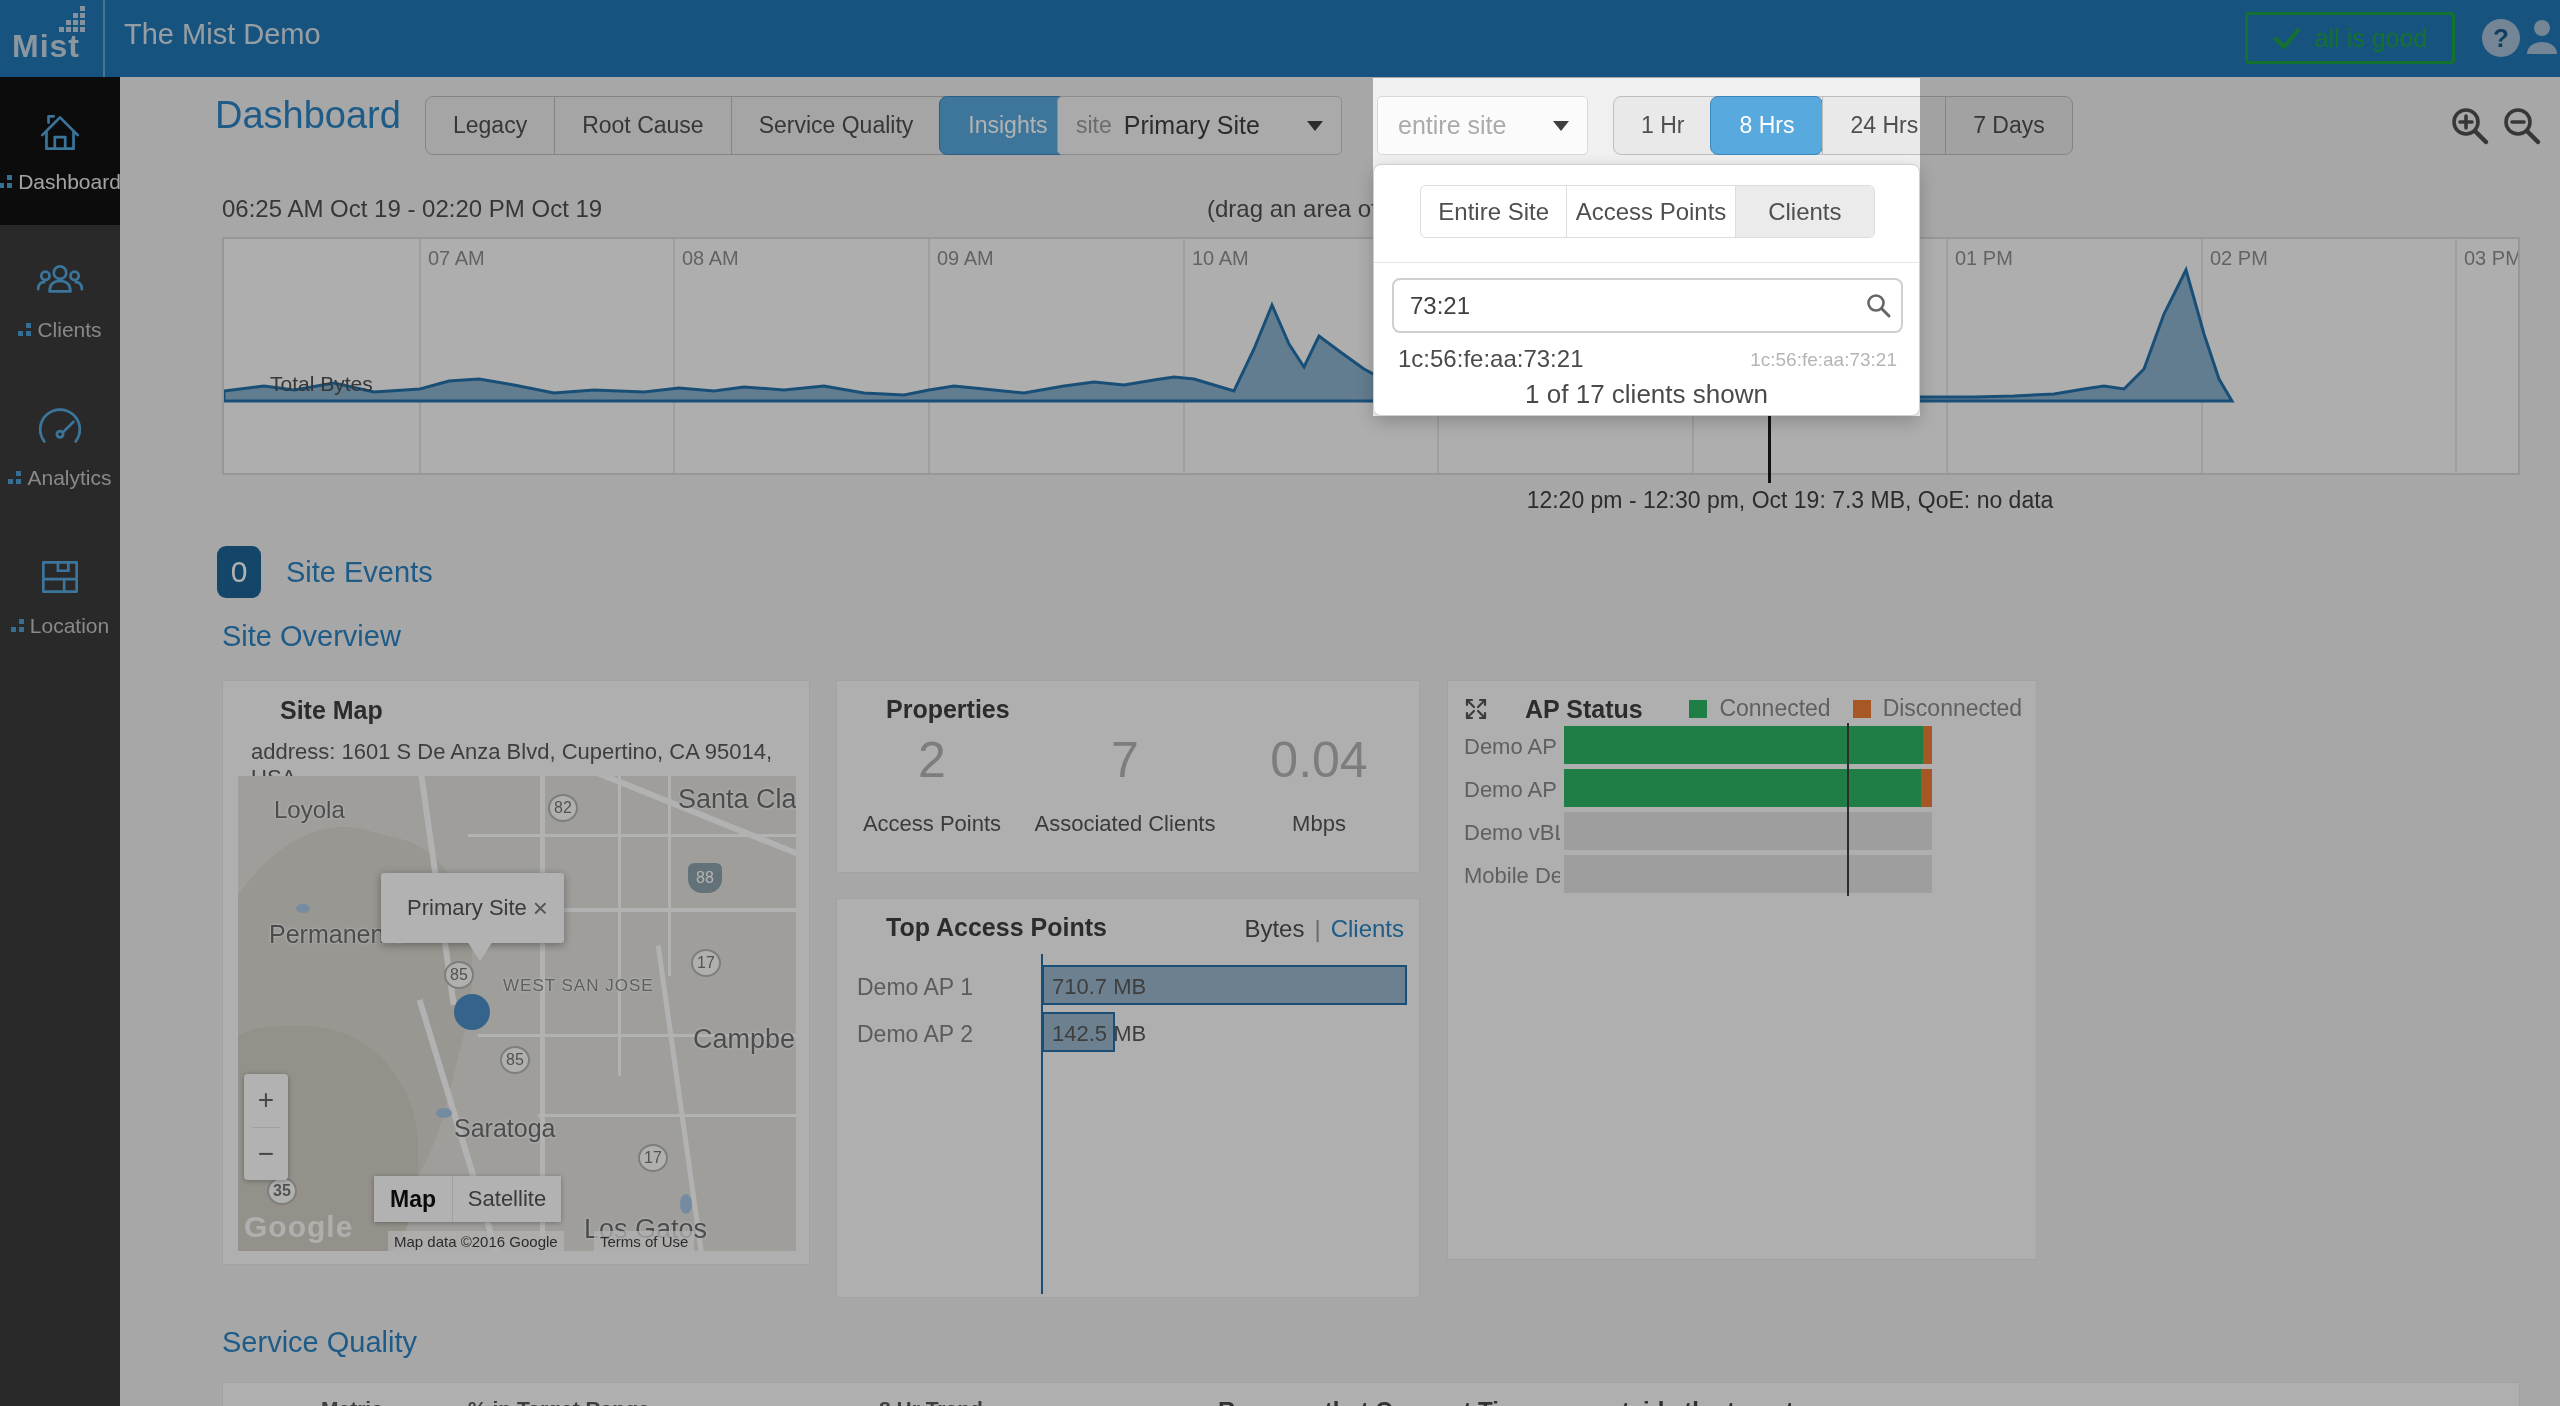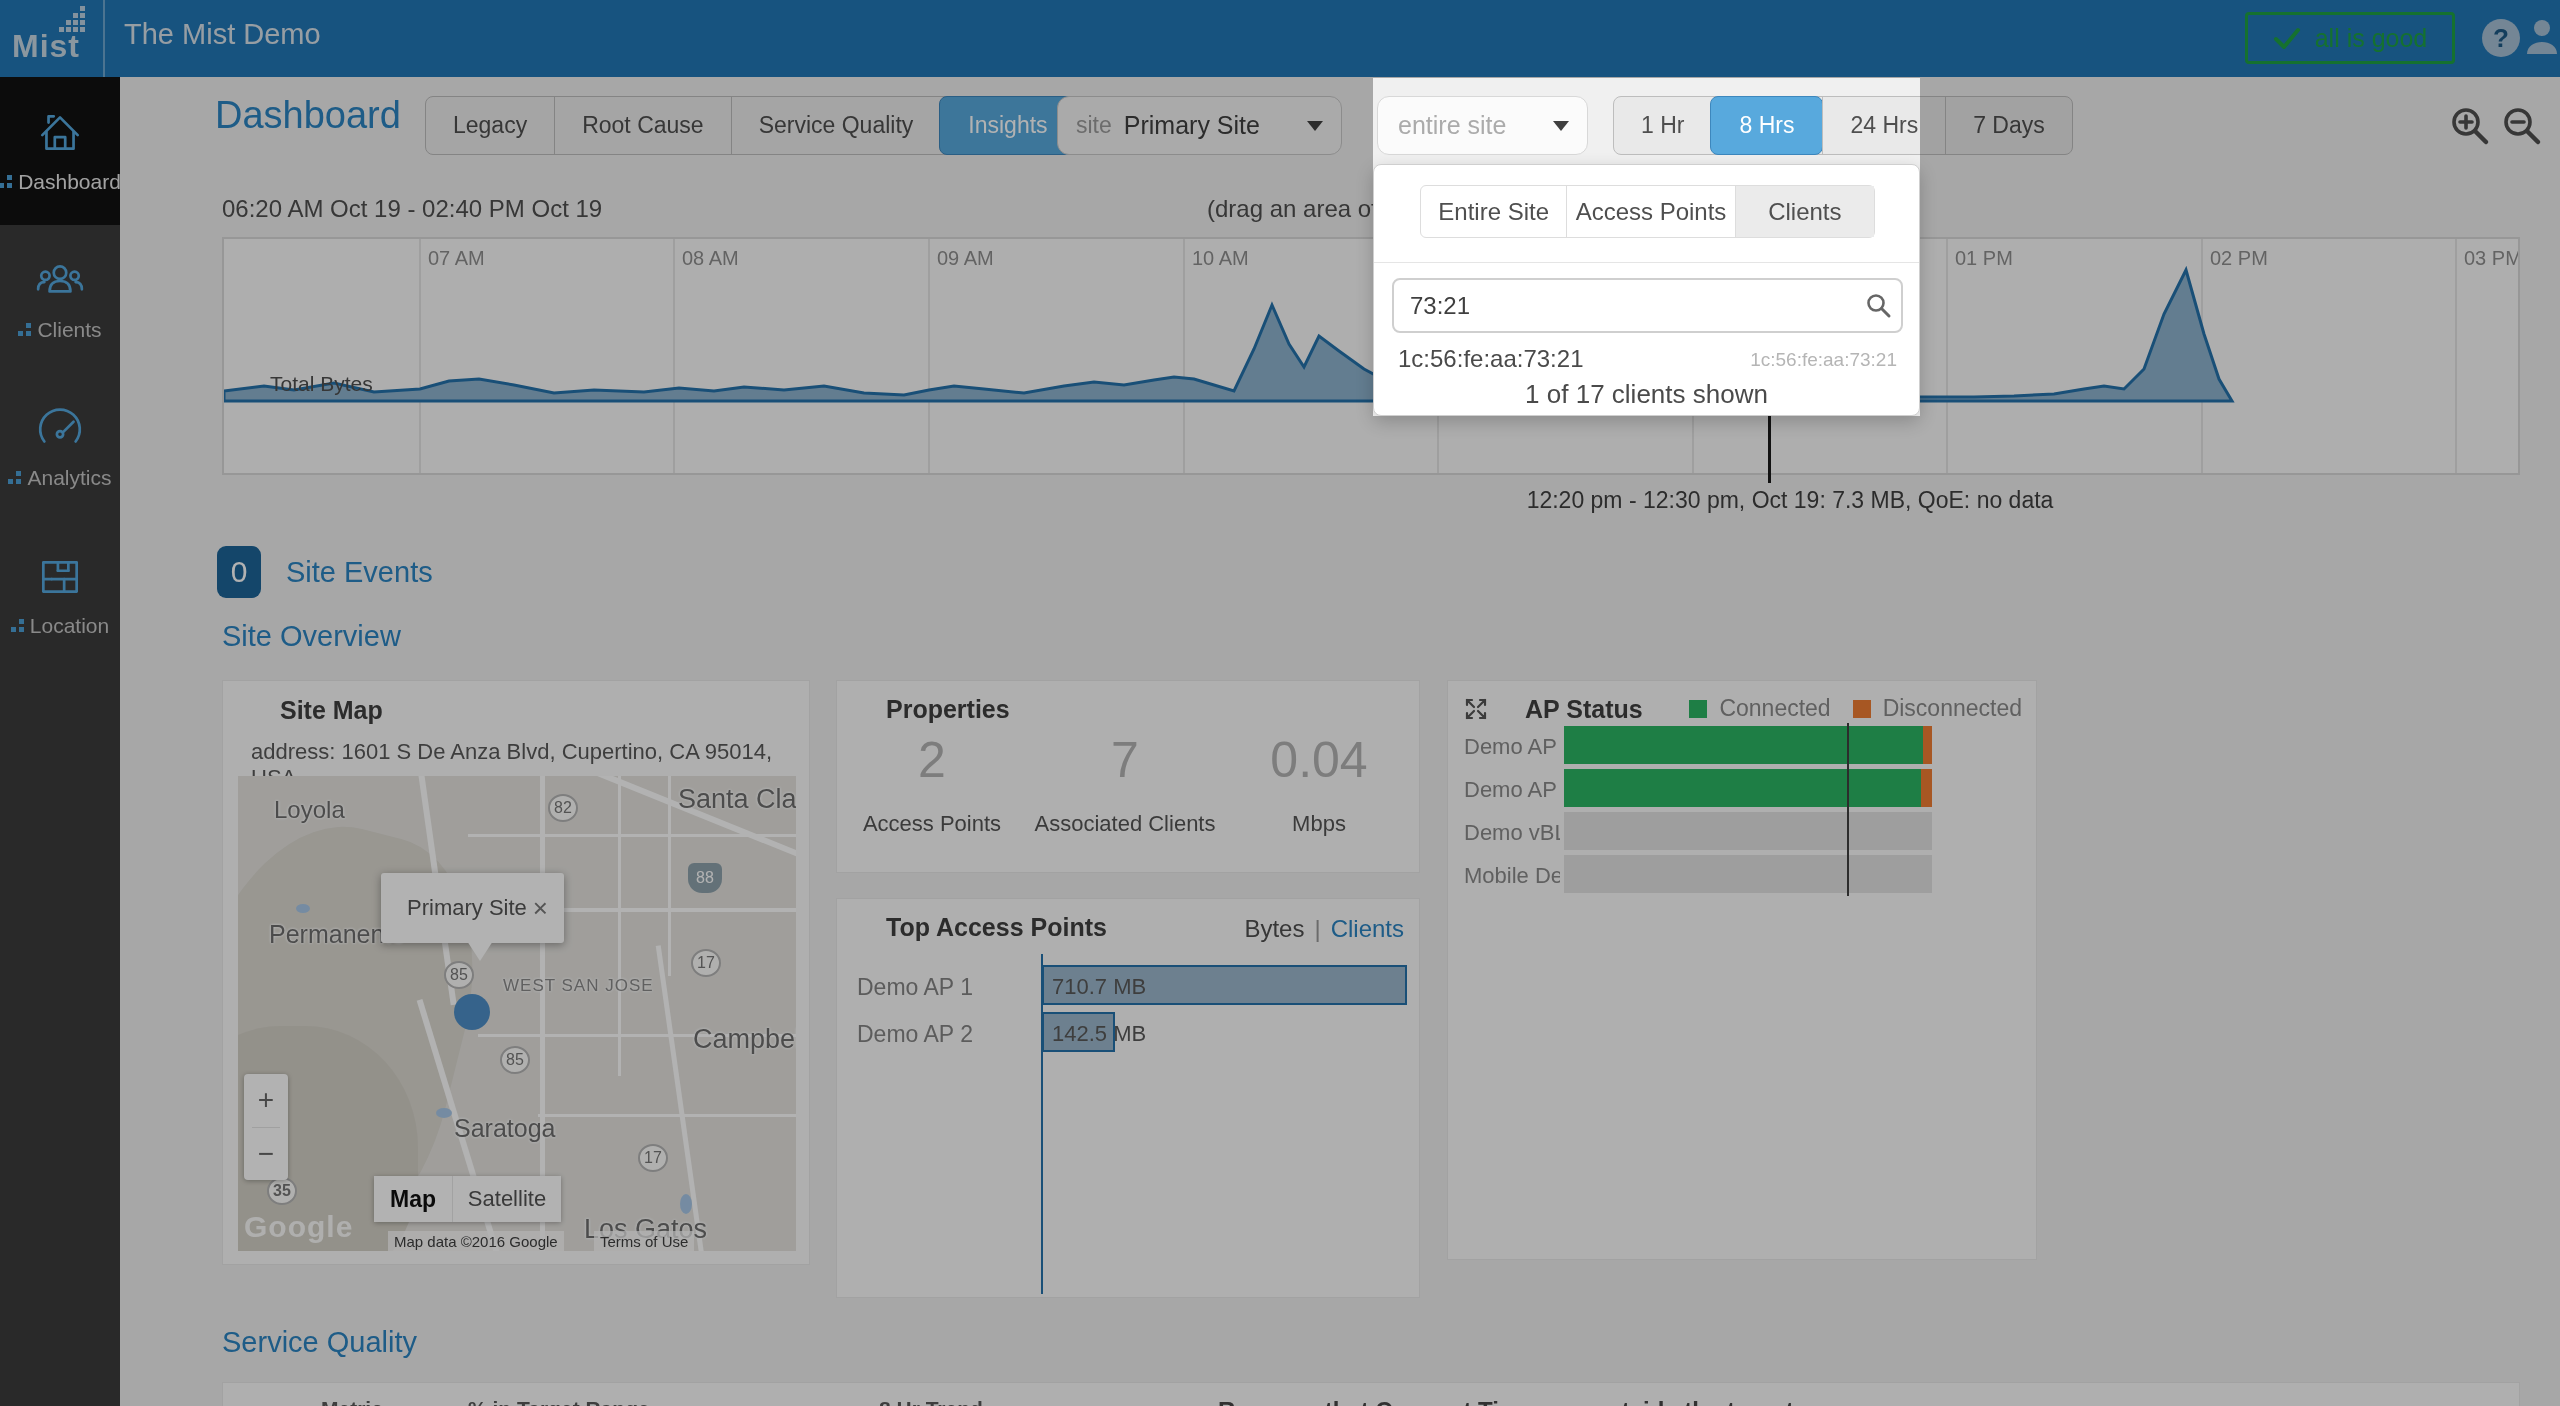--- a/index.html
+++ b/index.html
@@ -25,21 +25,21 @@
   .nav-item.active .nav-label{color:#e8e8e8;}
   .nav-ico{width:50px;height:50px;}
   .nav-ico path,.nav-ico circle,.nav-ico ellipse,.nav-ico rect,.nav-ico line{stroke:#55a8de;stroke-width:2.6;fill:none;stroke-linecap:round;stroke-linejoin:round;}
 
   
   .page-title{position:absolute;left:215px;top:94px;font-size:38px;color:#2b84c2;}
   .btn-group{position:absolute;display:flex;border:1px solid #bdbdbd;border-radius:8px;background:#ededed;overflow:visible;height:59px;box-sizing:border-box;}
   .btn-group .gbtn{display:flex;align-items:center;padding:0 27px;font-size:23px;color:#4f4f4f;border-left:1px solid #bdbdbd;cursor:pointer;white-space:nowrap;}
   .btn-group .gbtn:first-child{border-left:none;}
   .btn-group .gbtn.active{background:#58a9dd;color:#fff;border:1px solid #3d87bd;border-radius:8px;margin:-1px;padding:0 28px;}
-  .select-btn{position:absolute;height:59px;border-radius:12px;box-sizing:border-box;display:flex;align-items:center;cursor:pointer;}
+  .select-btn{position:absolute;height:59px;border-radius:5px;box-sizing:border-box;display:flex;align-items:center;cursor:pointer;}
   .caret{width:0;height:0;border-left:8px solid transparent;border-right:8px solid transparent;border-top:10px solid #3f3f3f;margin-left:auto;margin-right:18px;}
   .zoom-ico{position:absolute;top:104px;width:44px;height:44px;cursor:pointer;}
 
   
   .chart-range{position:absolute;left:222px;top:195px;font-size:24px;color:#4f4f4f;}
   .chart-hint{position:absolute;left:1207px;top:195px;font-size:24px;color:#4f4f4f;white-space:nowrap;}
   .chart-box{position:absolute;left:222px;top:237px;width:2298px;height:238px;background:#fafafa;border:2px solid #d8d8d8;box-sizing:border-box;}
   .chart-box svg{position:absolute;left:0;top:0;}
   .gridline{stroke:#dcdcdc;stroke-width:1.5;}
   .tick{font-size:20px;fill:#8f8f8f;}
@@ -271,21 +271,21 @@
     <line x1="27" y1="27" x2="38" y2="38" stroke="#4f4f4f" stroke-width="4.5" stroke-linecap="round"></line>
     <line x1="12" y1="18" x2="24" y2="18" stroke="#4f4f4f" stroke-width="3.6" stroke-linecap="round"></line>
     <line x1="18" y1="12" x2="18" y2="24" stroke="#4f4f4f" stroke-width="3.6" stroke-linecap="round"></line>
   </svg>
   <svg class="zoom-ico" style="left:2500px;" viewBox="0 0 44 44">
     <circle cx="18" cy="18" r="12" fill="none" stroke="#4f4f4f" stroke-width="3.6"></circle>
     <line x1="27" y1="27" x2="38" y2="38" stroke="#4f4f4f" stroke-width="4.5" stroke-linecap="round"></line>
     <line x1="12" y1="18" x2="24" y2="18" stroke="#4f4f4f" stroke-width="3.6" stroke-linecap="round"></line>
   </svg>
 
-  <div class="chart-range">06:20 AM Oct 19 - 02:40 PM Oct 19</div>
+  <div class="chart-range">06:25 AM Oct 19 - 02:20 PM Oct 19</div>
   <div class="chart-hint">(drag an area of interest to zoom in)</div>
 
   <div class="chart-box">
     <svg width="2294" height="234" viewBox="0 0 2294 234">
       <g>
         <line class="gridline" x1="196" y1="0" x2="196" y2="234"></line>
           <line class="gridline" x1="450" y1="0" x2="450" y2="234"></line>
         <line class="gridline" x1="705" y1="0" x2="705" y2="234"></line>
           <line class="gridline" x1="960" y1="0" x2="960" y2="234"></line>
         <line class="gridline" x1="1214" y1="0" x2="1214" y2="234"></line>

